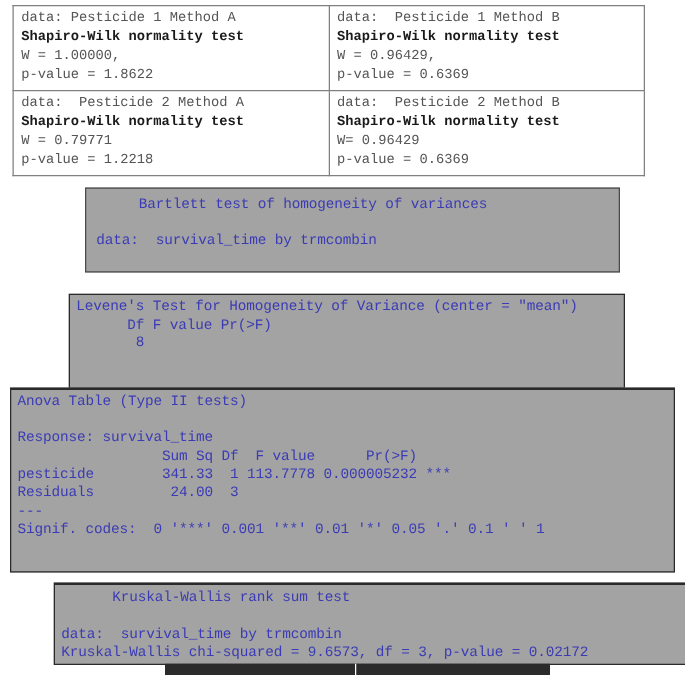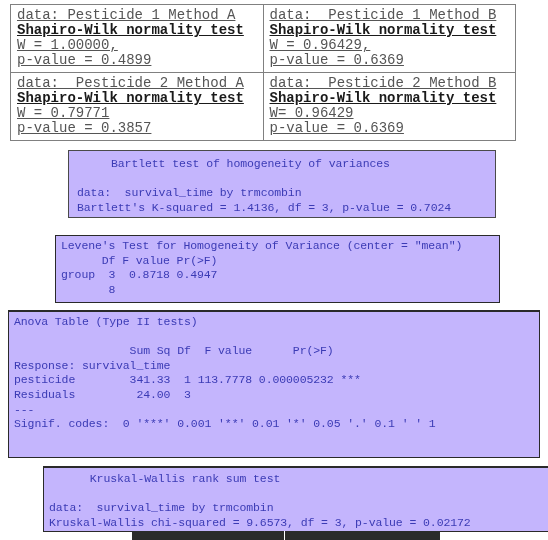--- a/index.html
+++ b/index.html
@@ -32,36 +32,35 @@
     border-collapse: collapse;
     table-layout: fixed;
   }
   .sw-table td {
     border: 1px solid #808080;
     vertical-align: top;
     padding: 3px 5px 4px 6px;
     width: 50%;
   }
   .sw-line {
-    font-size: 14px;
+    font-size: 11px;
     line-height: 15px;
     color: #555555;
     white-space: pre;
     letter-spacing: 0px;
-    text-decoration: underline;
   }
   .sw-line.bold {
     font-weight: bold;
     color: #1a1a1a;
   }
 
   
   .outbox {
     position: absolute;
-    background: #c4b5fd;
+    background: #a3a3a3;
     box-sizing: border-box;
   }
   .outbox .ln {
     color: #3b3bb5;
     font-size: 11.5px;
     line-height: 14.6px;
     white-space: pre;
     letter-spacing: -0.1px;
   }
   .outbox .ln.blank {
@@ -75,21 +74,21 @@
     width: 428px;
     height: 68px;
     border: 1px solid #4a4a4a;
     padding: 6px 0 0 8px;
   }
   
   #levene-box {
     left: 55px;
     top: 235px;
     width: 445px;
-    height: 68px;
+    height: 76px;
     border: 1px solid #2a2a2a;
     padding: 3px 0 0 5px;
   }
   
   #anova-box {
     left: 8px;
     top: 310px;
     width: 532px;
     height: 148px;
     border: 1px solid #2a2a2a;
@@ -130,65 +129,63 @@
 
 <div class="canvas">
 
   <table class="sw-table">
     <tbody>
       <tr>
         <td>
           <div class="sw-line">data: Pesticide 1 Method A</div>
           <div class="sw-line bold">Shapiro-Wilk normality test</div>
           <div class="sw-line">W = 1.00000,</div>
-          <div class="sw-line">p-value = 0.4899</div>
+          <div class="sw-line">p-value = 1.8622</div>
         </td>
         <td>
           <div class="sw-line">data:  Pesticide 1 Method B</div>
           <div class="sw-line bold">Shapiro-Wilk normality test</div>
           <div class="sw-line">W = 0.96429,</div>
           <div class="sw-line">p-value = 0.6369</div>
         </td>
       </tr>
       <tr>
         <td>
           <div class="sw-line">data:  Pesticide 2 Method A</div>
           <div class="sw-line bold">Shapiro-Wilk normality test</div>
           <div class="sw-line">W = 0.79771</div>
-          <div class="sw-line">p-value = 0.3857</div>
+          <div class="sw-line">p-value = 1.2218</div>
         </td>
         <td>
           <div class="sw-line">data:  Pesticide 2 Method B</div>
           <div class="sw-line bold">Shapiro-Wilk normality test</div>
           <div class="sw-line">W= 0.96429</div>
           <div class="sw-line">p-value = 0.6369</div>
         </td>
       </tr>
     </tbody>
   </table>
 
   <div class="outbox" id="bartlett-box">
     <div class="ln">     Bartlett test of homogeneity of variances</div>
     <div class="ln blank"> </div>
     <div class="ln">data:  survival_time by trmcombin</div>
-    <div class="ln">Bartlett's K-squared = 1.4136, df = 3, p-value = 0.7024</div>
   </div>
 
   <div class="outbox" id="levene-box">
     <div class="ln">Levene's Test for Homogeneity of Variance (center = "mean")</div>
     <div class="ln">      Df F value Pr(&gt;F)</div>
-    <div class="ln">group  3  0.8718 0.4947</div>
     <div class="ln">       8</div>
   </div>
 
   <div class="outbox" id="anova-box">
     <div class="ln">Anova Table (Type II tests)</div>
     <div class="ln blank"> </div>
+    <div class="ln">Response: survival_time</div>
     <div class="ln">                 Sum Sq Df  F value      Pr(&gt;F)</div>
-    <div class="ln">Response: survival_time</div>
     <div class="ln">pesticide        341.33  1 113.7778 0.000005232 ***</div>
     <div class="ln">Residuals         24.00  3</div>
     <div class="ln">---</div>
     <div class="ln">Signif. codes:  0 '***' 0.001 '**' 0.01 '*' 0.05 '.' 0.1 ' ' 1</div>
   </div>
 
   <div class="outbox" id="kruskal-box">
     <div class="ln">      Kruskal-Wallis rank sum test</div>
     <div class="ln blank"> </div>
     <div class="ln">data:  survival_time by trmcombin</div>

